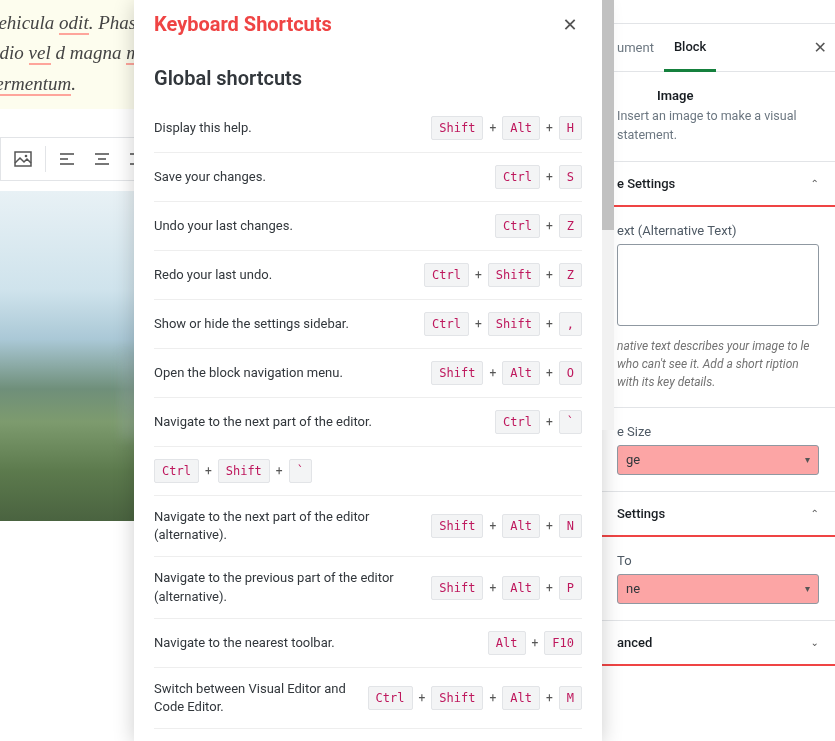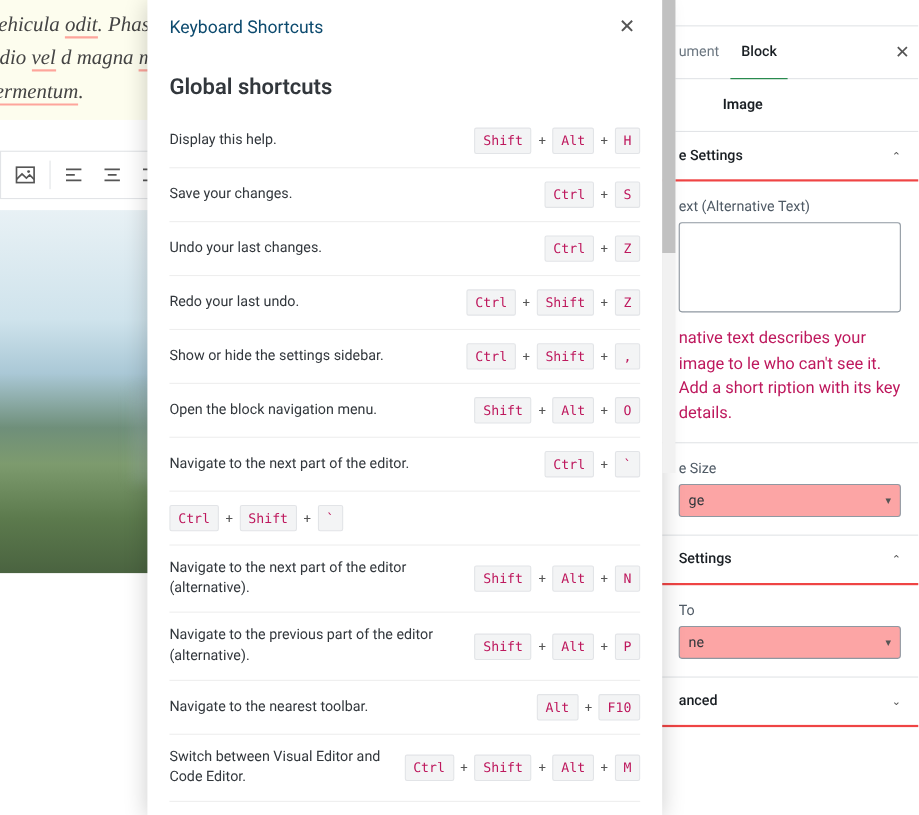--- a/index.html
+++ b/index.html
@@ -69,21 +69,21 @@
   background:#f1f1f1;
 }
 .modal-scroll-thumb{
   position:absolute; top:0; width:12px; height:230px; background:#c1c1c1;
 }
 .modal-header{
   display:flex; justify-content:space-between; align-items:center;
   padding:10px 18px 10px 20px;
 }
 .modal-title{
-  font-size:16px; font-weight:400; color:#0c4a6e;
+  font-size:20px; font-weight:700; color:#ef4444;
 }
 .close-x{
   font-size:18px; color:#555; width:28px; height:28px;
   display:flex;align-items:center;justify-content:center;
   cursor:pointer;
 }
 .modal-body{
   padding:0 20px 20px 20px; overflow:hidden;
 }
 .section-title{
@@ -112,32 +112,32 @@
 .sidebar{
   position:absolute; right:0; top:0; width:235px; height:696px;
   background:#fff; border-left:1px solid #e2e4e7;
   font-size:13px; color:#555;
 }
 .tabs{
   display:flex; align-items:center; height:48px; border-bottom:1px solid #e2e4e7;
   padding-left:6px;
 }
 .tab{ padding:0 10px; height:48px; display:flex;align-items:center; color:#6c7781;}
-.tab.active{ color:#191e23; border-bottom:1px solid #15803d; font-weight:500;}
+.tab.active{ color:#191e23; border-bottom:3px solid #15803d; font-weight:500;}
 .tab-close{ margin-left:auto; margin-right:8px; font-size:16px; color:#555;}
 .panel{ padding:16px; border-bottom:1px solid #e2e4e7;}
 .panel-head{ padding:14px 16px; border-bottom:2px solid #ef4444; display:flex; justify-content:space-between; align-items:center; font-weight:500; color:#191e23;}
 .block-title{ font-weight:600; color:#191e23;margin-left:40px;}
 .block-desc{ margin-top:4px; font-size:12.5px; color:#6c7781; line-height:1.5;}
 .label{ color:#4f5a65; font-size:13px; margin-bottom:6px; display:block;}
 .textarea{
   width:100%; height:82px; border:1px solid #8f98a1; border-radius:3px;
   padding:6px; font-size:13px; resize:none;
 }
-.help{ font-size:15px; color:#be185d; margin-top:8px; line-height:1.5;}
+.help{ font-style:italic; font-size:12px; color:#737373; margin-top:8px; line-height:1.5;}
 .select{
   width:100%; height:30px; border:1px solid #8f98a1; background:#fca5a5;
   border-radius:3px; padding:0 8px; font-size:13px; color:#32373c;
   display:flex; align-items:center; justify-content:space-between;
 }
 .chev{ font-size:10px; color:#555;}
 .topgap{ height:24px; border-bottom:1px solid #e2e4e7;}
 .hidden-left{margin-left:-30px;}
 </style>
 </head>
@@ -183,20 +183,21 @@
 
 <div class="sidebar">
   <div class="topgap"></div>
   <div class="tabs">
     <div class="tab">ument</div>
     <div class="tab active">Block</div>
     <div class="tab-close">✕</div>
   </div>
   <div class="panel">
     <div class="block-title">Image</div>
+    <div class="block-desc">Insert an image to make a visual statement.</div>
   </div>
   <div class="panel-head">
     <span>e Settings</span>
     <span class="chev">⌃</span>
   </div>
   <div class="panel">
     <label class="label">ext (Alternative Text)</label>
     <textarea class="textarea" style=""></textarea>
     <div class="help">native text describes your image to le who can't see it. Add a short ription with its key details.</div>
   </div>

